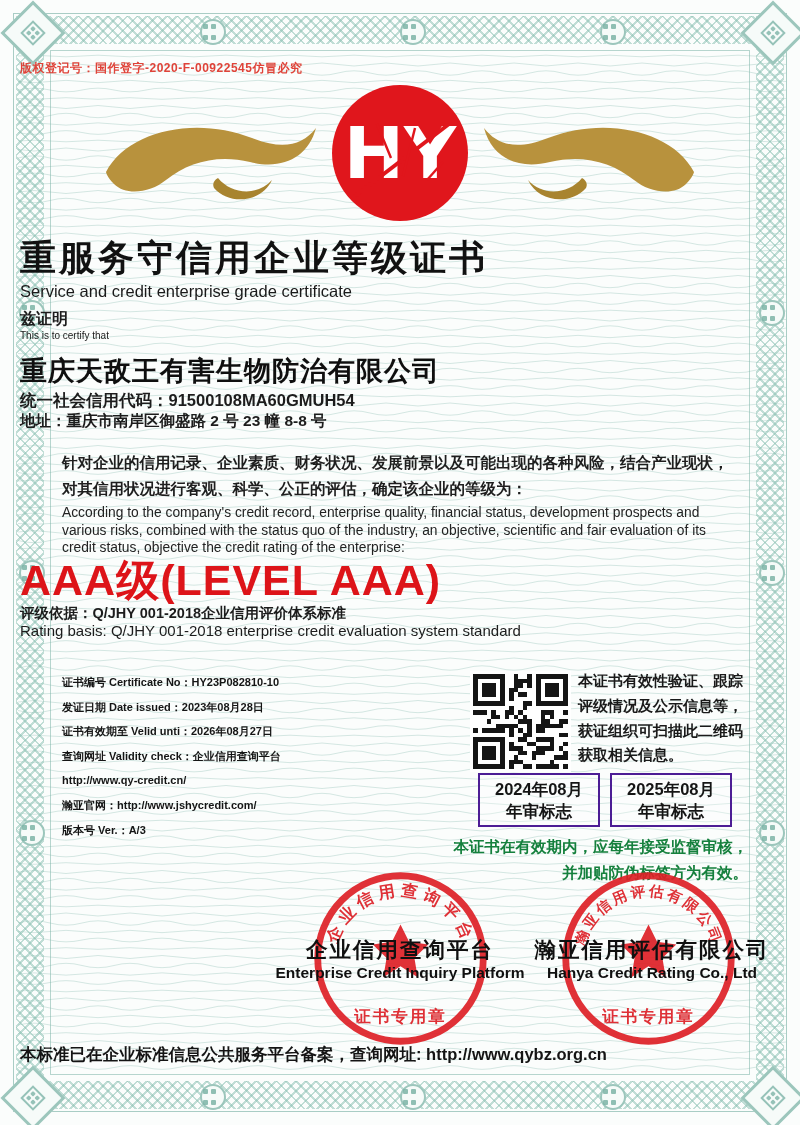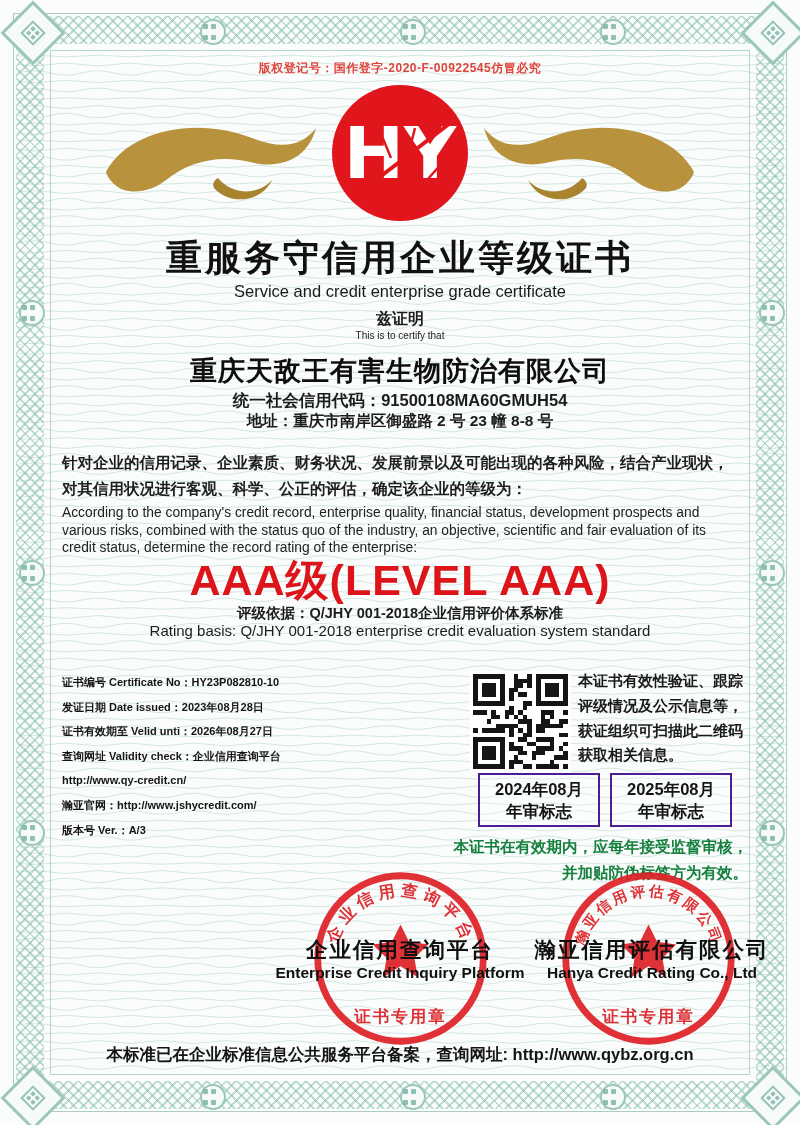--- a/index.html
+++ b/index.html
@@ -22,21 +22,21 @@
           border:3px solid rgba(125,180,167,.75);background:#f6fbf9;display:flex;align-items:center;justify-content:center;}
   .corner .in{width:18px;height:18px;border:2px solid rgba(125,180,167,.8);
           display:grid;grid-template-columns:1fr 1fr;gap:2px;padding:2px;box-sizing:border-box;}
   .corner .in i{background:rgba(125,180,167,.8);border-radius:1px;}
   .bcircle{position:absolute;width:22px;height:22px;border:2px solid rgba(125,180,167,.75);
           border-radius:50%;background:#f6fbf9;z-index:2;display:grid;place-items:center;
           grid-template-columns:7px 7px;gap:1px;}
   .bcircle i{width:5px;height:5px;background:rgba(125,180,167,.85);border-radius:1px;}
   
   .abs{position:absolute;z-index:3;}
-  .ctr{left:0;right:0;text-align:center;}
+  .ctr{left:0;right:0;padding-left:20px;}
   .copyright{top:60px;font-size:12px;font-weight:600;color:#df4339;letter-spacing:.5px;}
   .logo-wrap{left:331px;top:84px;width:138px;height:138px;}
   .flourish{top:112px;width:222px;height:92px;}
   .flourish.l{left:100px;}
   .flourish.r{left:478px;transform:scaleX(-1);}
   .title{top:234px;font-size:36px;font-weight:800;letter-spacing:3px;color:#111;}
   .subtitle{top:282px;font-size:16.5px;font-weight:500;color:#1a1a1a;}
   .certify-cn{top:309px;font-size:16px;font-weight:600;}
   .certify-en{top:330px;font-size:10px;}
   .company{top:353px;font-size:27px;font-weight:800;letter-spacing:1px;color:#0f0f0f;}
@@ -337,21 +337,21 @@
   <div class="abs ctr title">重服务守信用企业等级证书</div>
   <div class="abs ctr subtitle">Service and credit enterprise grade certificate</div>
   <div class="abs ctr certify-cn">兹证明</div>
   <div class="abs ctr certify-en">This is to certify that</div>
 
   <div class="abs ctr company">重庆天敌王有害生物防治有限公司</div>
   <div class="abs ctr credit-code">统一社会信用代码：91500108MA60GMUH54</div>
   <div class="abs ctr address">地址：重庆市南岸区御盛路 2 号 23 幢 8-8 号</div>
 
   <div class="abs para-cn">针对企业的信用记录、企业素质、财务状况、发展前景以及可能出现的各种风险，结合产业现状，对其信用状况进行客观、科学、公正的评估，确定该企业的等级为：</div>
-  <div class="abs para-en">According to the company's credit record, enterprise quality, financial status, development prospects and various risks, combined with the status quo of the industry, an objective, scientific and fair evaluation of its credit status, determine the record rating of the enterprise:</div>
+  <div class="abs para-en">According to the company's credit record, enterprise quality, financial status, development prospects and various risks, combined with the status quo of the industry, an objective, scientific and fair evaluation of its credit status, objective the credit rating of the enterprise:</div>
   <div class="abs ctr level">AAA级(LEVEL AAA)</div>
   <div class="abs ctr basis-cn">评级依据：Q/JHY 001-2018企业信用评价体系标准</div>
   <div class="abs ctr basis-en">Rating basis: Q/JHY 001-2018 enterprise credit evaluation system standard</div>
 
   <div class="abs details">
     <div>证书编号 Certificate No：HY23P082810-10</div>
     <div>发证日期 Date issued：2023年08月28日</div>
     <div>证书有效期至 Velid unti：2026年08月27日</div>
     <div>查询网址 Validity check：企业信用查询平台</div>
     <div>http://www.qy-credit.cn/</div>

